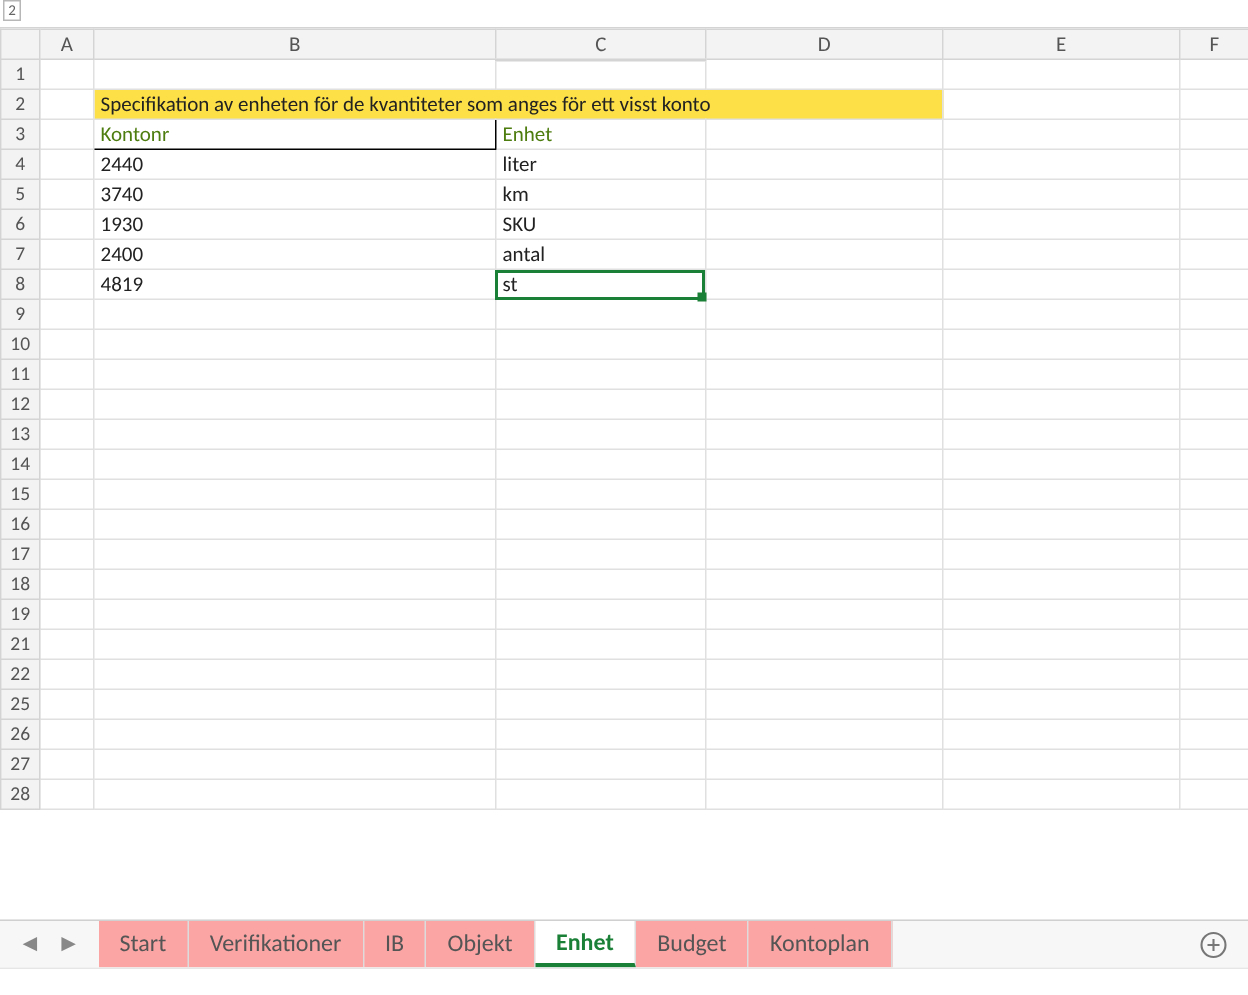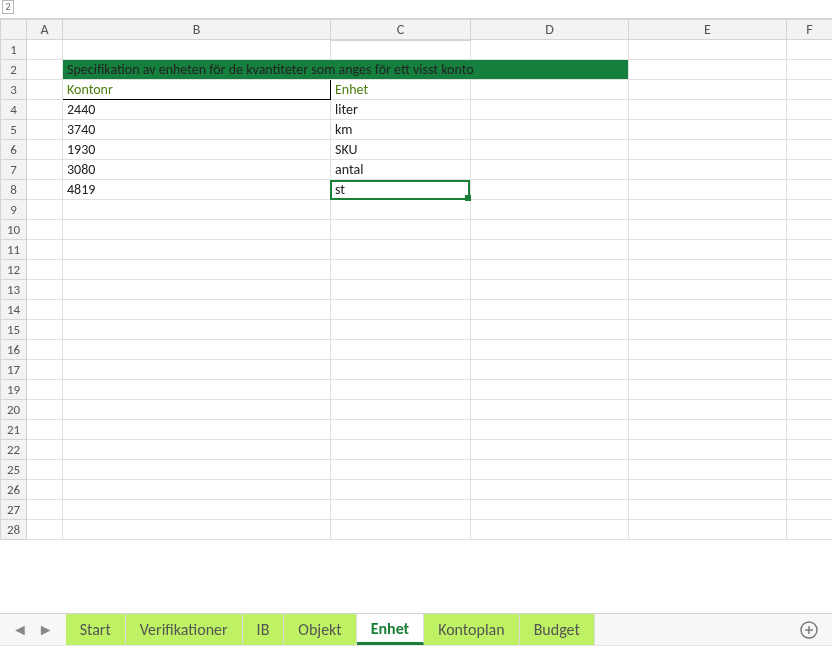--- a/index.html
+++ b/index.html
@@ -63,21 +63,21 @@
     font-size: 13px;
   }
   .col-corner { width:26px; }
   .col-A { width:36px; }
   .col-B { width:268px; }
   .col-C { width:140px; }
   .col-D { width:158px; }
   .col-E { width:158px; }
   .col-F { width:46px; }
   .title-cell {
-    background: #15803d;
+    background: #fde047;
     font-weight: bold;
     color: #222;
   }
   .hdr-box {
     font-weight: bold;
     color:#4d7c0f;
   }
   td.bordered {
     border: 1px solid #000 !important;
   }
@@ -117,21 +117,21 @@
   .tabnav {
     display:flex; gap:10px; padding:0 12px;
     color:#888;
   }
   .tabnav span { cursor:default; }
   .tabs { display:flex; height:100%; align-items:stretch; flex:1;}
   .tab {
     padding: 4px 14px;
     border-right:1px solid #dcdcdc;
     display:flex; align-items:center;
-    background:#bef264;
+    background:#fca5a5;
     color:#555;
   }
   .tab.active {
     background:#fff;
     color:#1a7f37;
     font-weight:600;
     border-bottom:3px solid #1a7f37;
   }
   .addsheet {
     margin-left:auto;
@@ -227,21 +227,21 @@
         <td></td>
         <td class="num">1930</td>
         <td class="txt">SKU</td>
         <td></td>
           <td></td>
           <td></td>
       </tr>
       <tr>
         <th class="rowhdr">7</th>
         <td></td>
-        <td class="num">3080</td>
+        <td class="num">2400</td>
         <td class="txt">antal</td>
         <td></td>
           <td></td>
           <td></td>
       </tr>
       <tr>
         <th class="rowhdr rowsel">8</th>
         <td></td>
         <td class="num">4819</td>
         <td class="txt" id="active-td">st</td>
@@ -324,30 +324,30 @@
       <tr>
           <th class="rowhdr">17</th>
           <td></td>
           <td></td>
           <td></td>
           <td></td>
           <td></td>
           <td></td>
         </tr>
       <tr>
+          <th class="rowhdr">18</th>
+          <td></td>
+          <td></td>
+          <td></td>
+          <td></td>
+          <td></td>
+          <td></td>
+        </tr>
+      <tr>
           <th class="rowhdr">19</th>
-          <td></td>
-          <td></td>
-          <td></td>
-          <td></td>
-          <td></td>
-          <td></td>
-        </tr>
-      <tr>
-          <th class="rowhdr">20</th>
           <td></td>
           <td></td>
           <td></td>
           <td></td>
           <td></td>
           <td></td>
         </tr>
       <tr>
           <th class="rowhdr">21</th>
           <td></td>
@@ -413,22 +413,22 @@
   <div class="tabnav">
     <span>◄</span>
     <span>►</span>
   </div>
   <div class="tabs">
     <div class="tab">Start</div>
     <div class="tab">Verifikationer</div>
     <div class="tab">IB</div>
     <div class="tab">Objekt</div>
     <div class="tab active">Enhet</div>
+    <div class="tab">Budget</div>
     <div class="tab">Kontoplan</div>
-    <div class="tab">Budget</div>
   </div>
   <div class="addsheet">
     <svg width="18" height="18" viewBox="0 0 18 18">
         <circle cx="9" cy="9" r="8" fill="none" stroke="#777" stroke-width="1.4"></circle>
         <line x1="9" y1="5" x2="9" y2="13" stroke="#777" stroke-width="1.4"></line>
         <line x1="5" y1="9" x2="13" y2="9" stroke="#777" stroke-width="1.4"></line>
       </svg>
   </div>
 </div>
 

